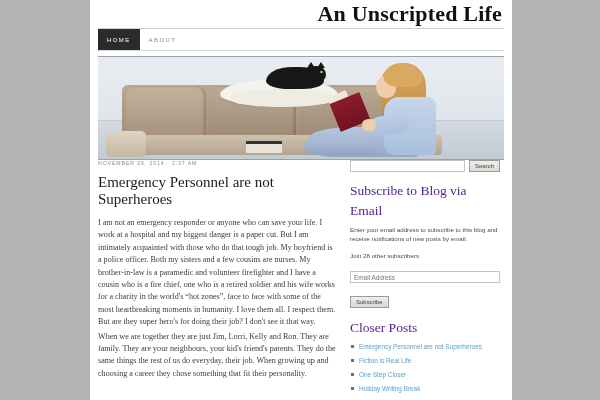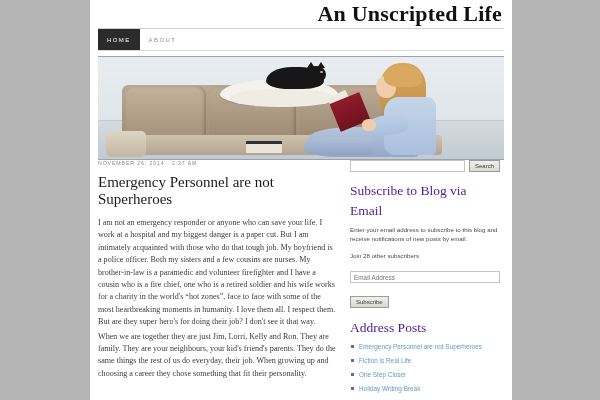--- a/index.html
+++ b/index.html
@@ -446,21 +446,21 @@
 
       <div>
         <h3 class="widget-title">Subscribe to Blog via Email</h3>
         <p class="widget-text">Enter your email address to subscribe to this blog and receive notifications of new posts by email.</p>
         <p class="widget-sub">Join 28 other subscribers</p>
         <input class="email-input" type="text" placeholder="Email Address" style="">
         <button class="subscribe-btn">Subscribe</button>
       </div>
 
       <div>
-        <h3 class="widget-title">Address Posts</h3>
+        <h3 class="widget-title">Closer Posts</h3>
         <ul class="recent-list">
           <li>
             <a>Emergency Personnel are not Superheroes</a>
           </li>
           <li>
             <a>Fiction is Real Life</a>
           </li>
           <li>
             <a>One Step Closer</a>
           </li>

